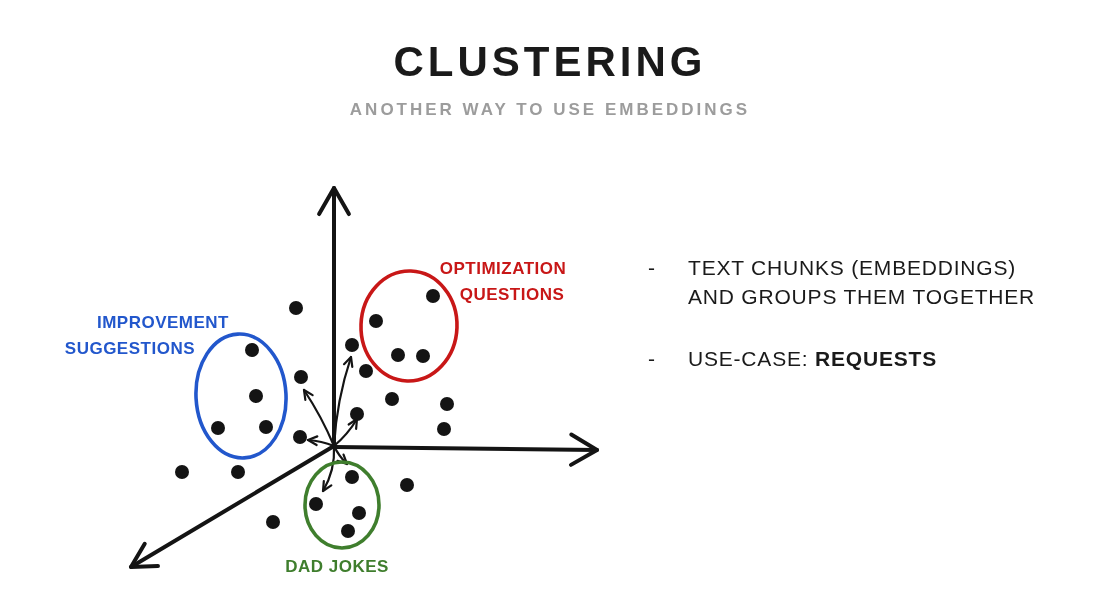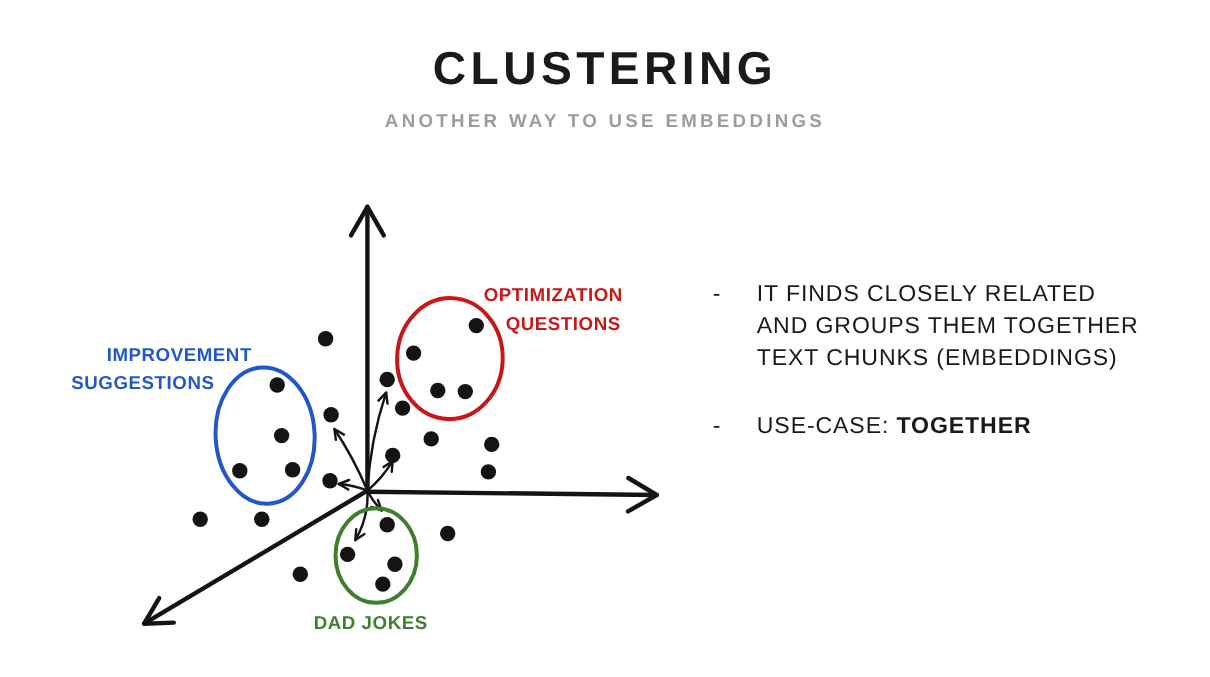--- a/index.html
+++ b/index.html
@@ -122,25 +122,24 @@
       <ellipse cx="409" cy="326" rx="48" ry="55" fill="none" stroke="#c81717" stroke-width="3.6" transform="rotate(2 409 326)"></ellipse>
       <text x="503" y="274" fill="#c81717" text-anchor="middle" class="cluster-label">OPTIMIZATION</text>
       <text x="512" y="300" fill="#c81717" text-anchor="middle" class="cluster-label">QUESTIONS</text>
       <ellipse cx="342" cy="505" rx="37" ry="43" fill="none" stroke="#3f7e2d" stroke-width="3.6" transform="rotate(0 342 505)"></ellipse>
       <text x="337" y="572" fill="#3f7e2d" text-anchor="middle" class="cluster-label">DAD JOKES</text>
     </svg>
   <div id="bullets">
       <div class="bullet">
         <span class="dash">-</span>
         <div>
-          <div><span>IT FINDS CLOSELY RELATED</span></div>
+          <div><span>TEXT CHUNKS (EMBEDDINGS)</span></div>
           <div><span>AND GROUPS THEM TOGETHER</span></div>
-          <div><span>TEXT CHUNKS (EMBEDDINGS)</span></div>
         </div>
       </div>
       <div class="bullet">
         <span class="dash">-</span>
         <div>
-          <div><span>USE-CASE: </span><span class="seg-bold">TOGETHER</span></div>
+          <div><span>USE-CASE: </span><span class="seg-bold">REQUESTS</span></div>
         </div>
       </div>
     </div>
 </div>
 
 </body></html>

